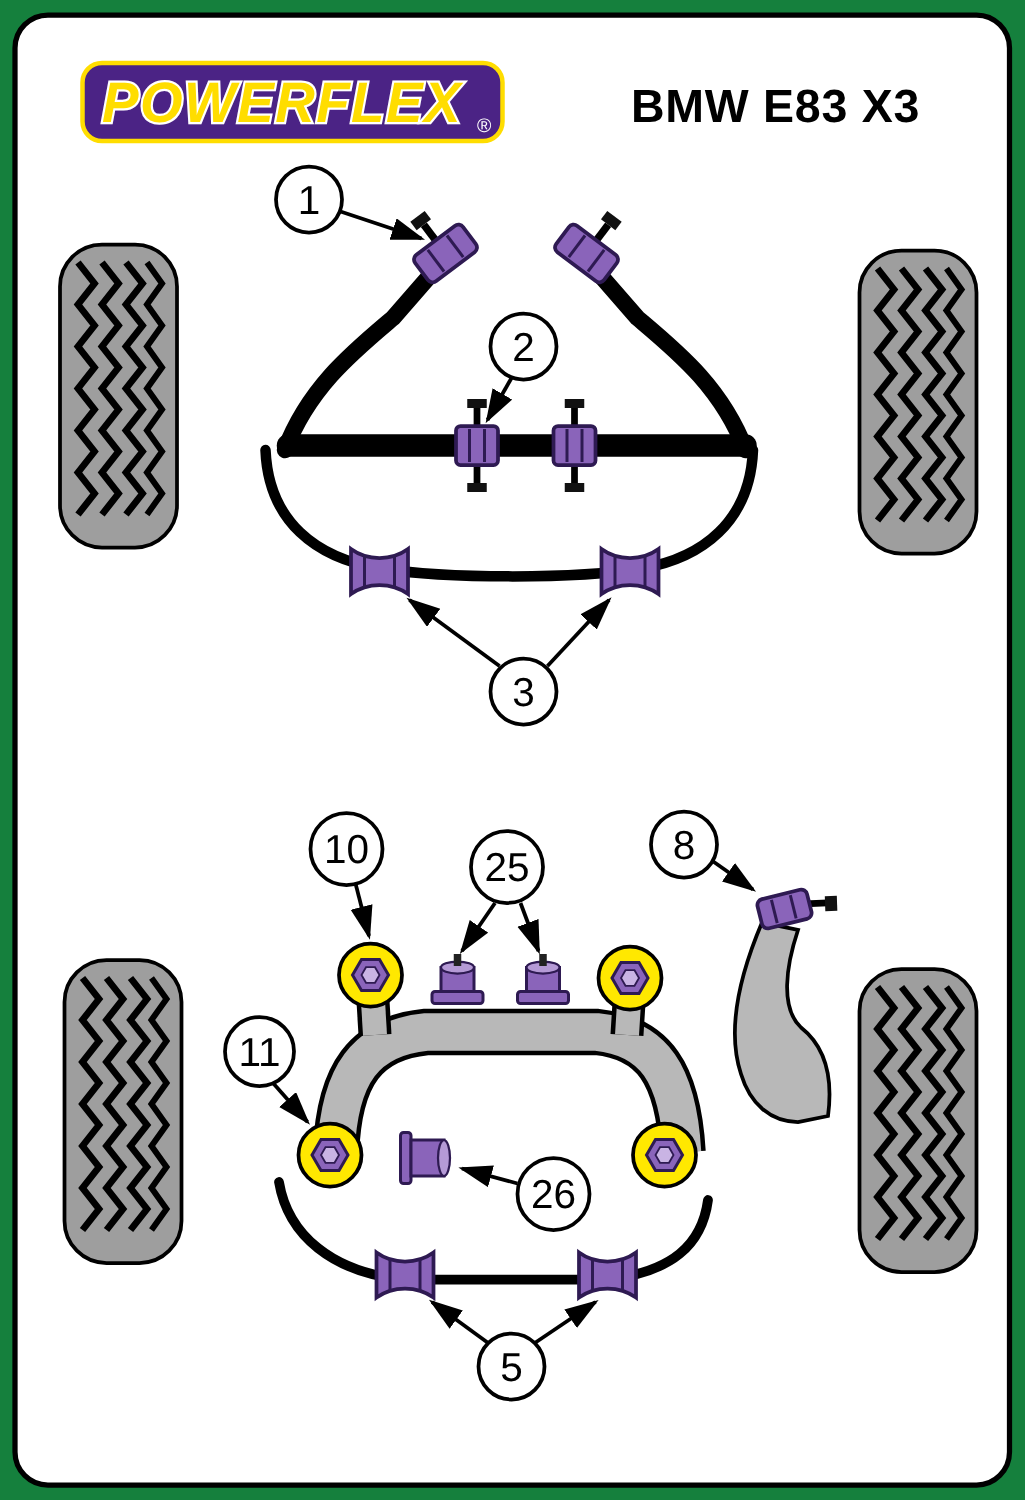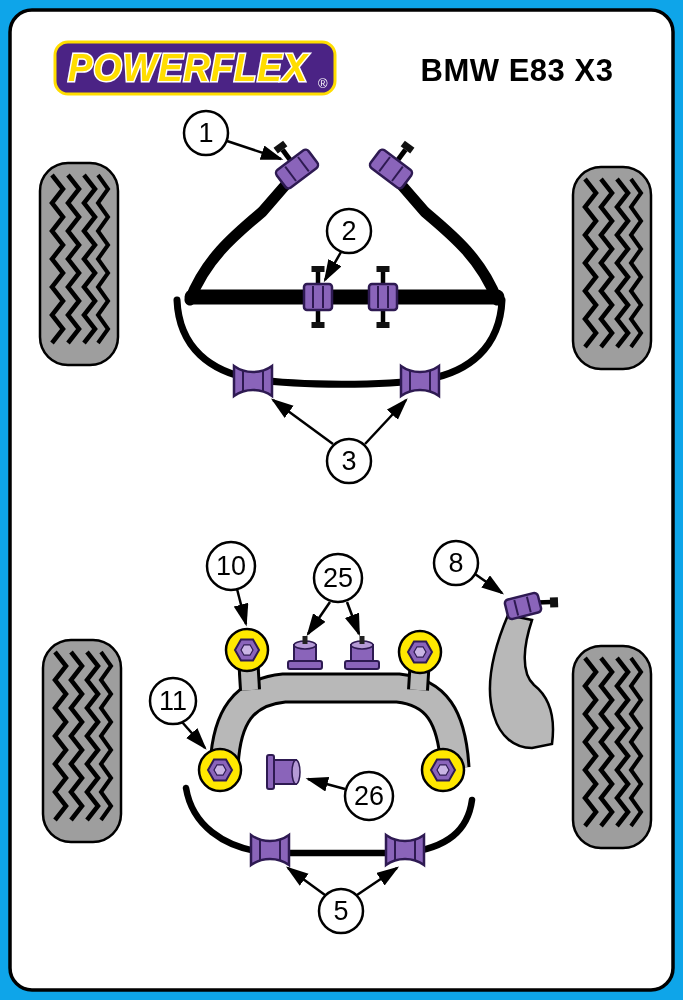--- a/index.html
+++ b/index.html
@@ -1,17 +1,17 @@
 <!DOCTYPE html>
 <html><head>
 <meta charset="utf-8">
 <style>
   html,body{margin:0;padding:0;background:#ffffff;}
   body{font-family:"Liberation Sans",sans-serif;}
-  .stage{position:relative;width:683px;height:1000px;background:#0ea5e9;overflow:hidden;}
+  .stage{position:relative;width:683px;height:1000px;background:#15803d;overflow:hidden;}
   svg{display:block;}
   text{font-family:"Liberation Sans",sans-serif;}
   .callout-num{font-size:27px;fill:#000;}
   .logo-text{font-style:italic;font-weight:bold;letter-spacing:1px;paint-order:stroke;stroke:#ffffff;stroke-width:3px;fill:#ffdd00;}
   .title-text{font-weight:bold;font-size:31px;fill:#000;letter-spacing:0.5px;}
 </style>
 </head>
 <body>
 
 <div class="stage">

